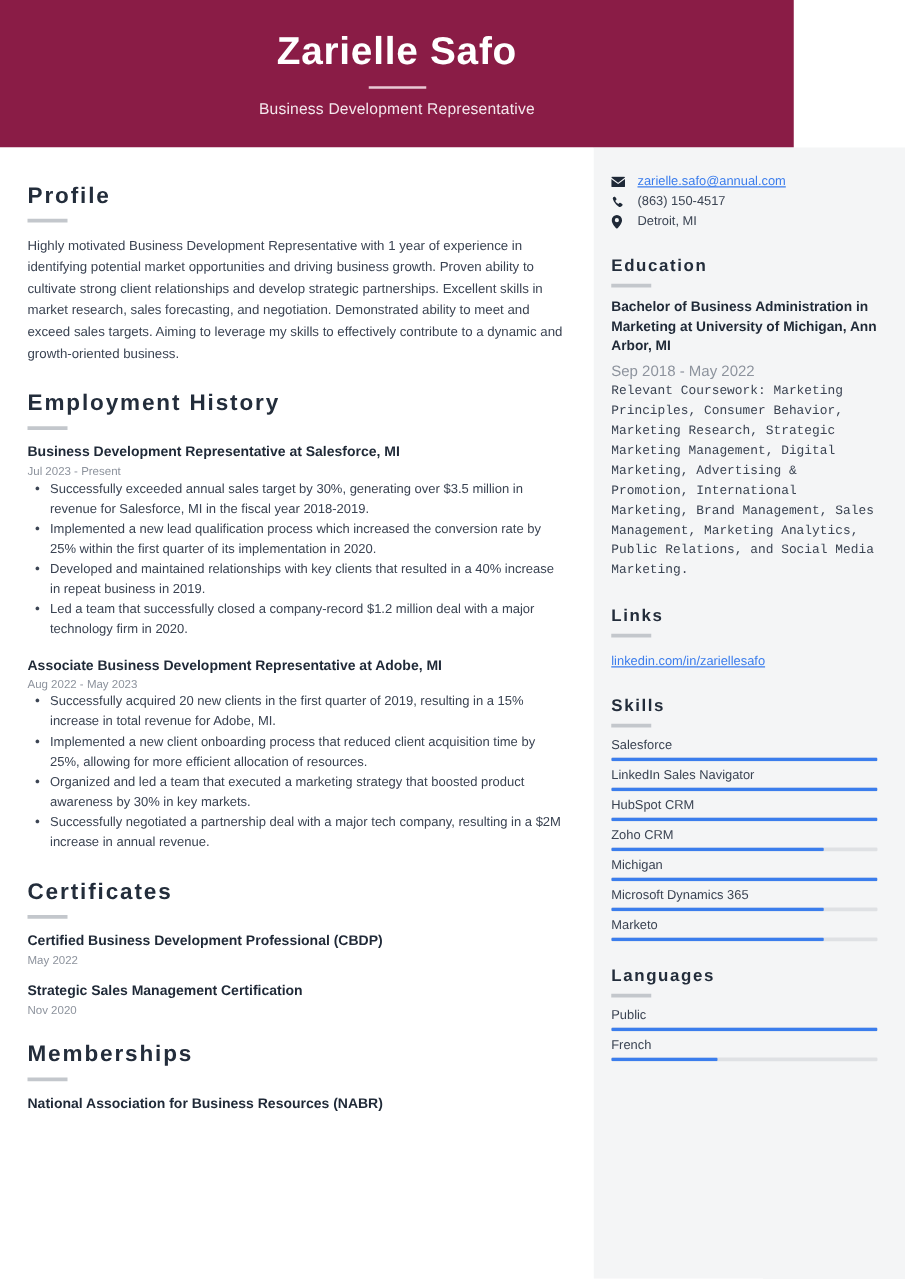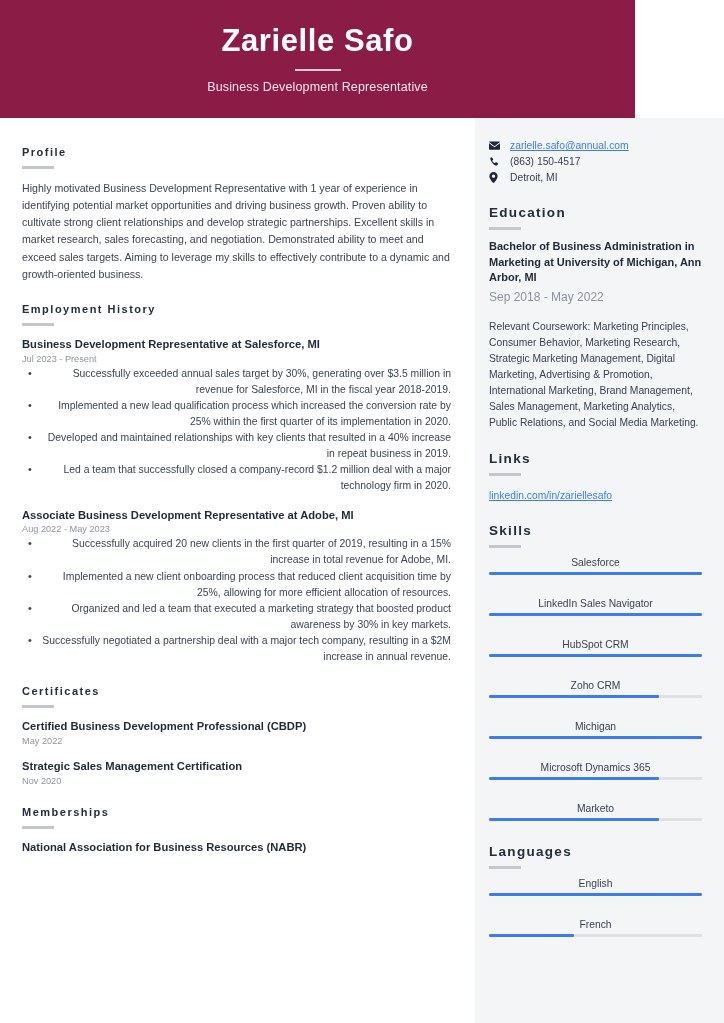--- a/index.html
+++ b/index.html
@@ -64,21 +64,21 @@
   }
   .sidebar {
     width: 249px;
     flex: 0 0 249px;
     background: #f4f5f6;
     padding: 22px 22px 0 14px;
   }
 
   
   .sec-title {
-    font-size: 11px;
+    font-size: 18px;
     font-weight: 700;
     color: #232d3b;
     letter-spacing: 1.5px;
   }
   .sec-rule {
     width: 32px;
     height: 3px;
     background: #c3c7cc;
     margin: 8px 0 11px 0;
   }
@@ -110,21 +110,20 @@
     margin: 2px 0 0 0;
     padding: 0;
   }
   ul.bullets li {
     position: relative;
     font-size: 10.4px;
     line-height: 1.55;
     color: #3a4352;
     padding-left: 18px;
     margin-bottom: 0px;
-    text-align: right;
   }
   ul.bullets li::before {
     content: "\2022";
     position: absolute;
     left: 6px;
     top: -1px;
     font-size: 11px;
     color: #3a4352;
   }
 
@@ -162,25 +161,26 @@
   }
   .side-entry-date {
     font-size: 12px;
     color: #8d939d;
     margin-top: 4px;
   }
   .side-entry-desc {
     font-size: 10.3px;
     line-height: 1.55;
     color: #3a4352;
-    margin-top: 15px;
-  }
-
-  
-  .bar-item { margin-bottom: 23px; text-align: center; }
+    margin-top: 2px;
+    font-family: Liberation Mono, monospace;
+  }
+
+  
+  .bar-item { margin-bottom: 6px; }
   .bar-label {
     font-size: 10.3px;
     color: #3a4352;
     margin-bottom: 4px;
   }
   .bar-track {
     width: 100%;
     height: 3px;
     background: #dfe1e4;
     border-radius: 1px;
@@ -355,21 +355,21 @@
               </div>
             </div>
           </div>
       </div>
 
       <div class="section">
         <div class="sec-title">Languages</div>
         <div class="sec-rule"></div>
         <div id="languages-list">
             <div class="bar-item">
-              <div class="bar-label">English</div>
+              <div class="bar-label">Public</div>
               <div class="bar-track">
                 <div class="bar-fill" style="width: 100%; background: rgb(59, 125, 237);"></div>
               </div>
             </div>
             <div class="bar-item">
               <div class="bar-label">French</div>
               <div class="bar-track">
                 <div class="bar-fill" style="width: 40%; background: rgb(59, 125, 237);"></div>
               </div>
             </div>

